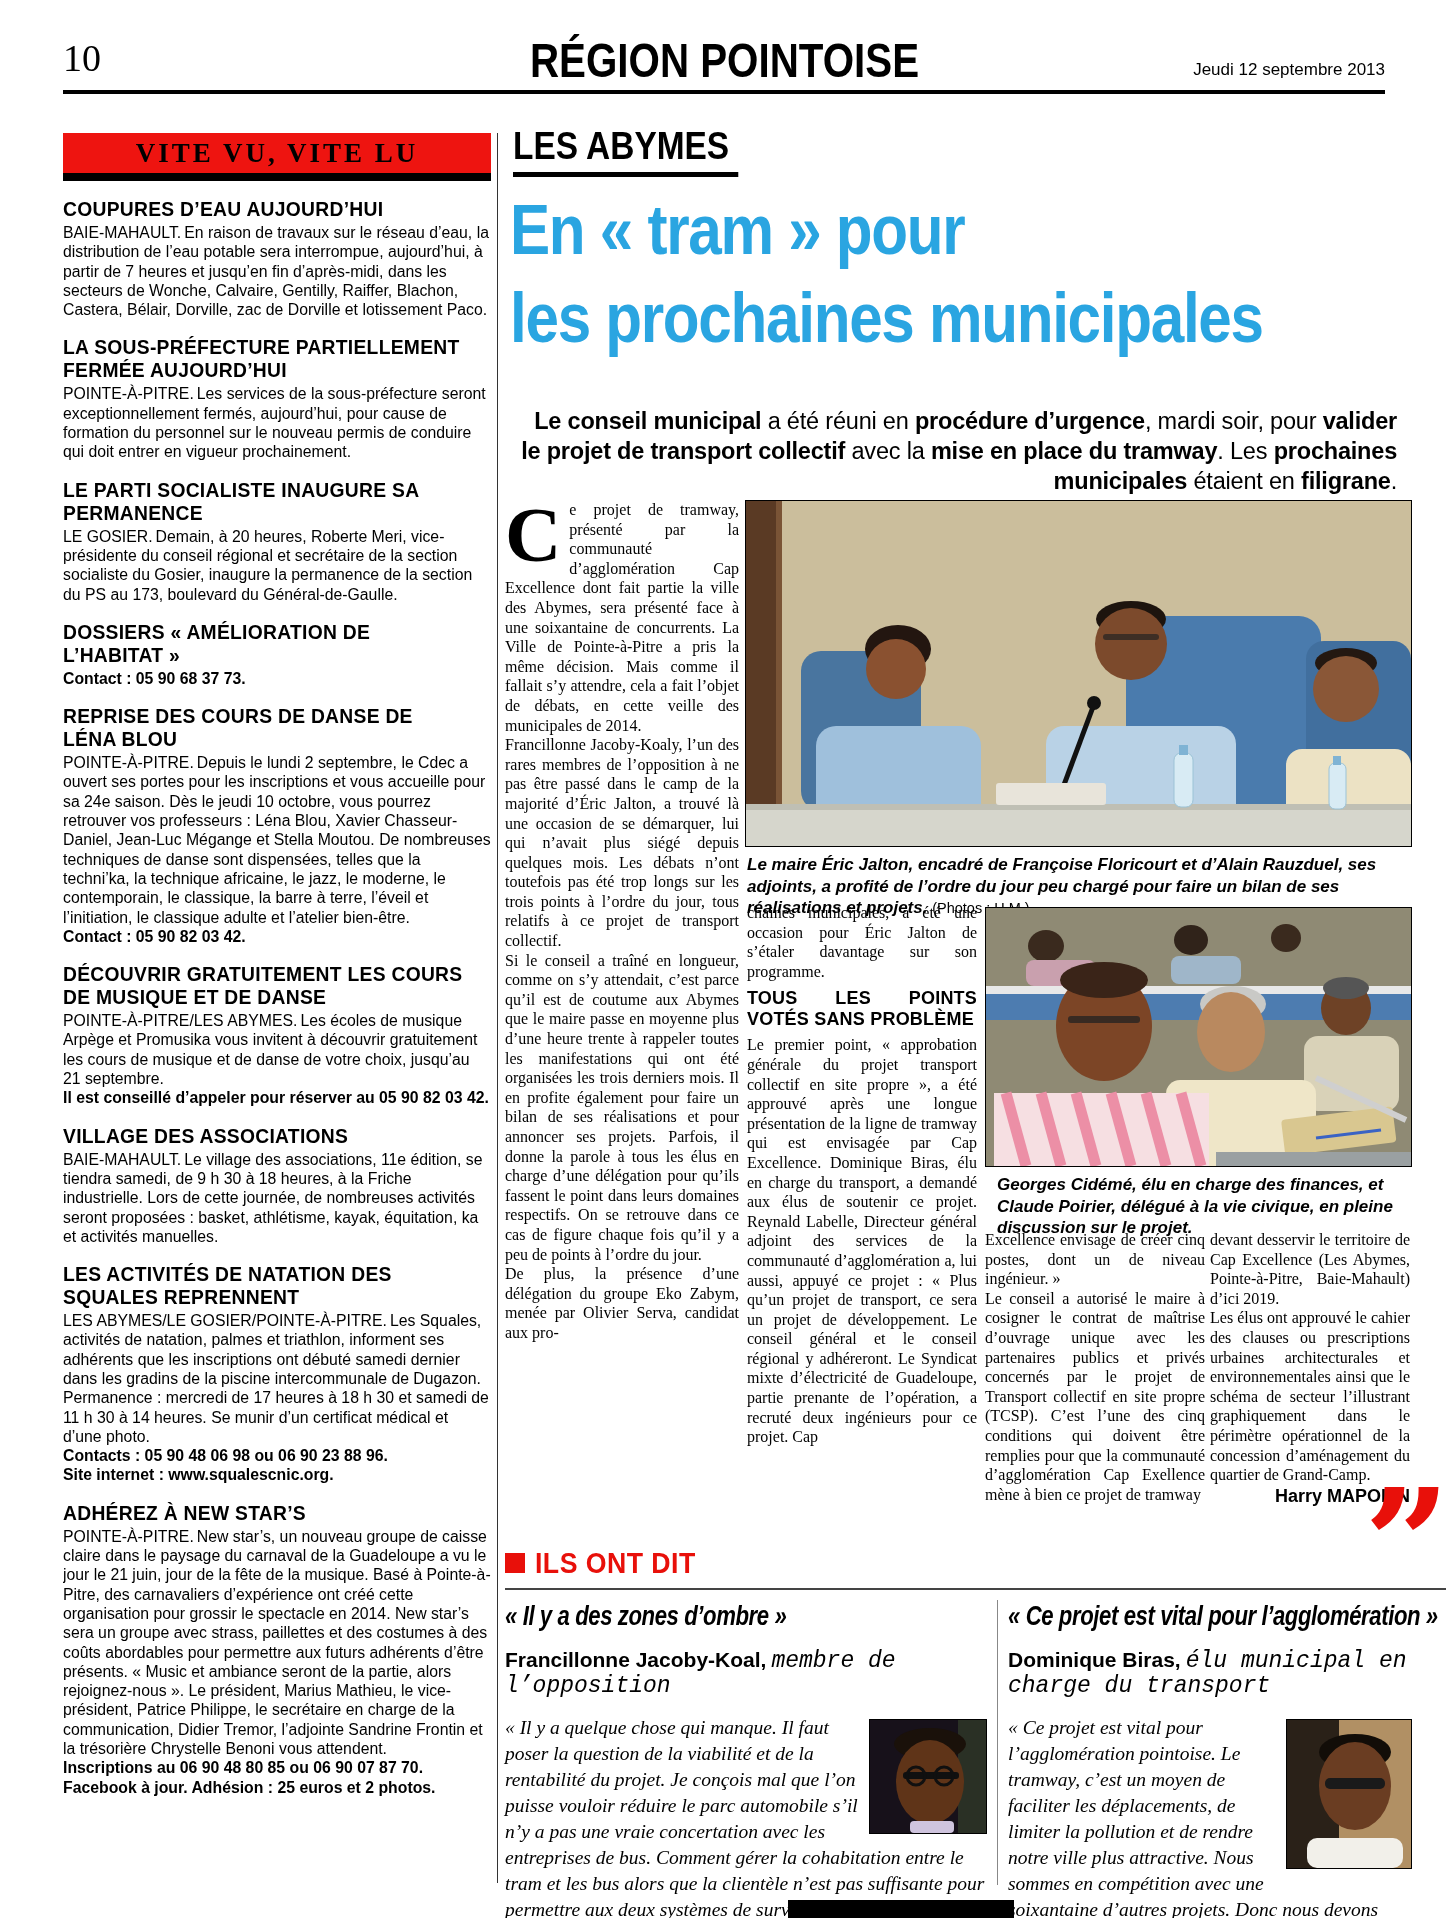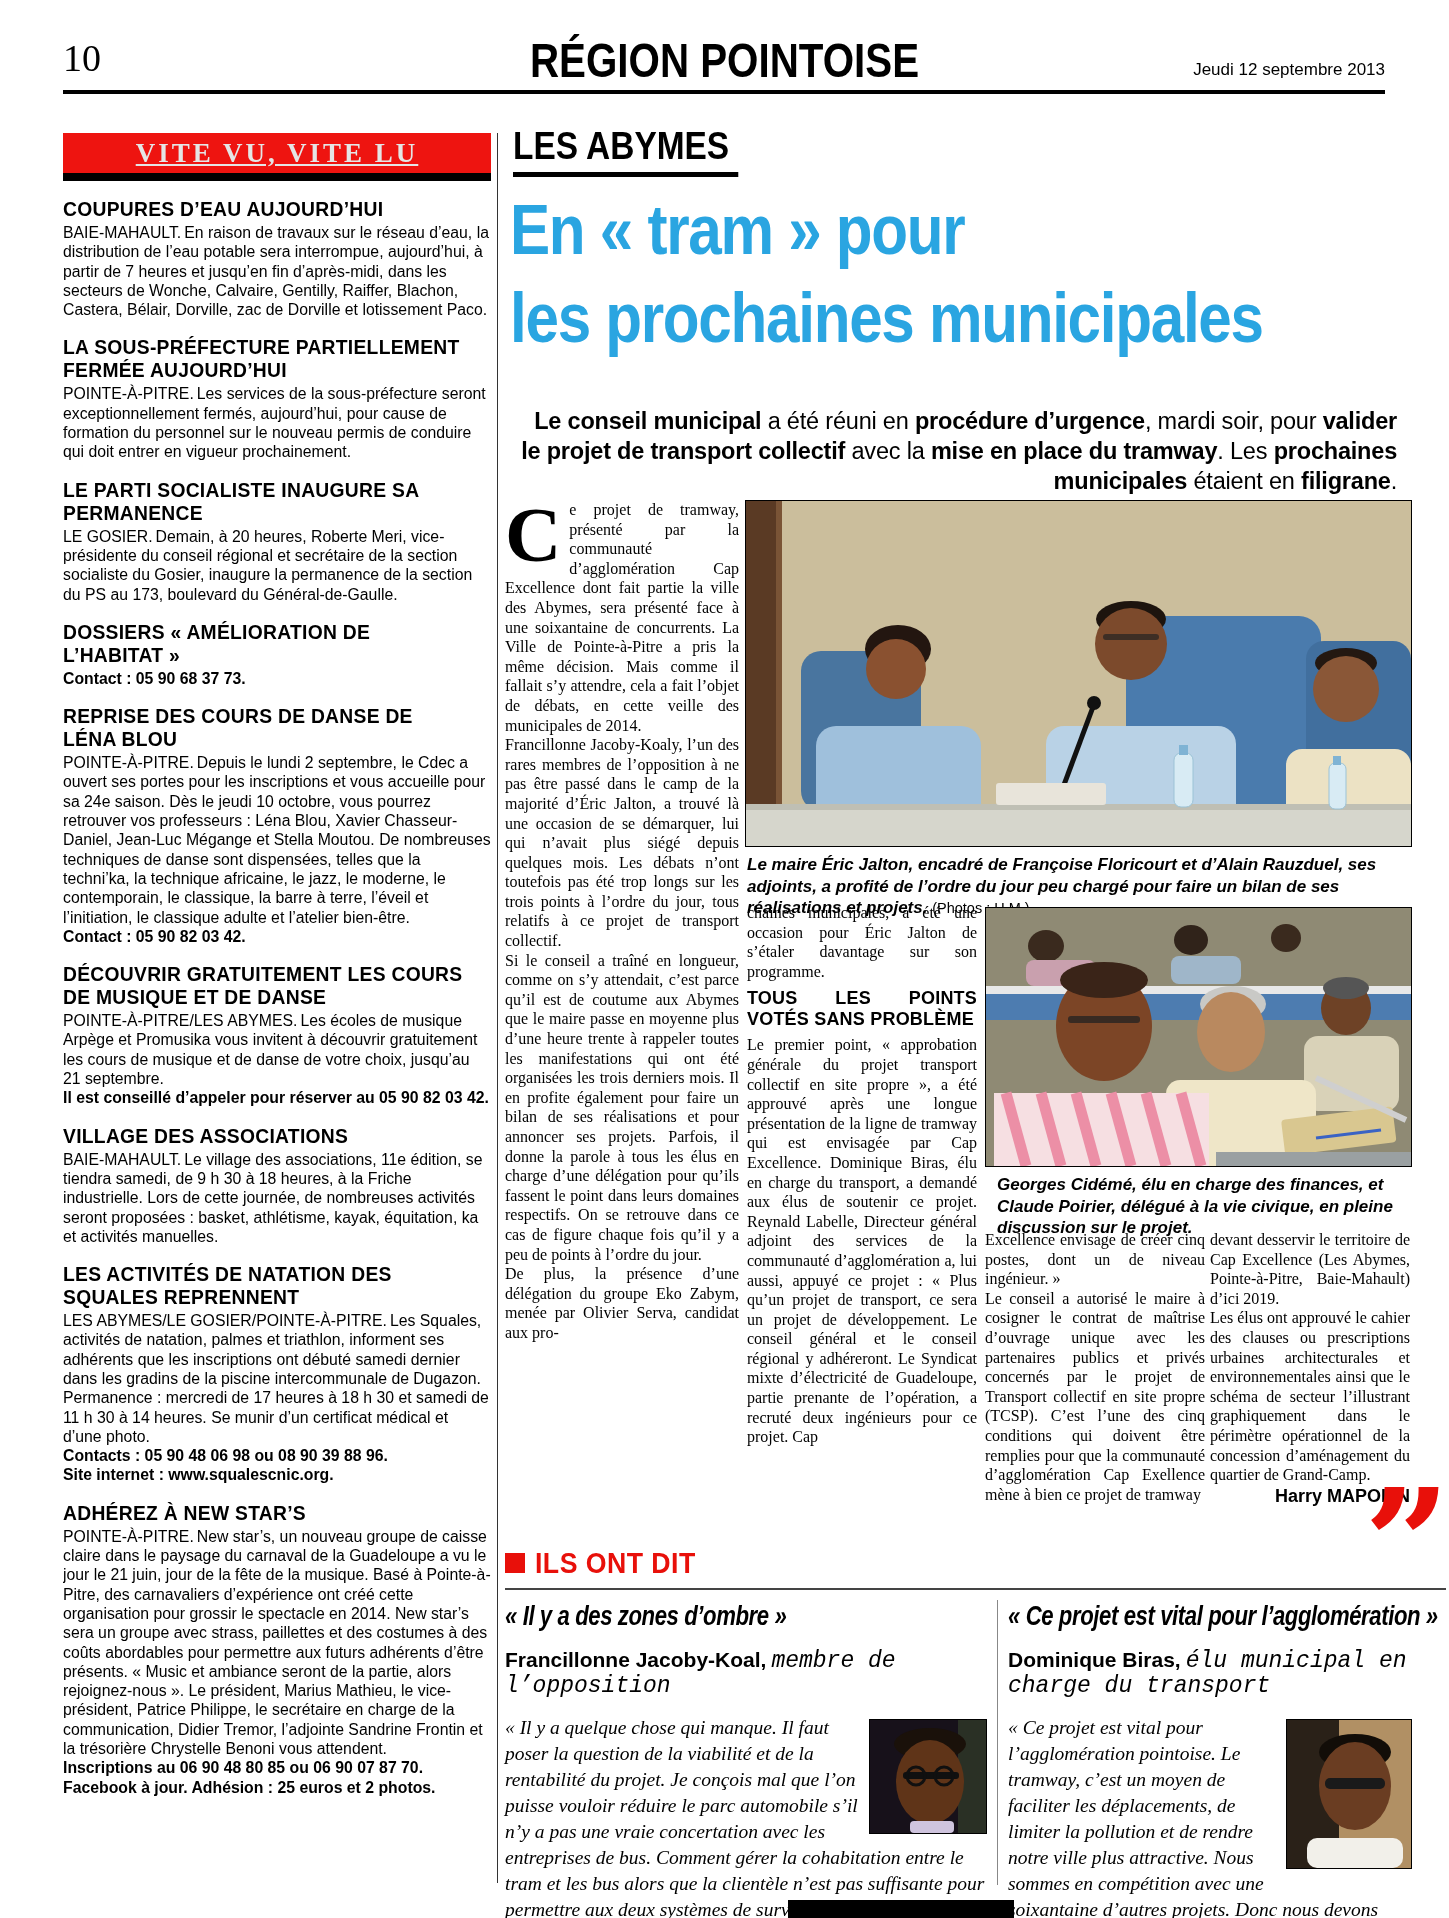--- a/index.html
+++ b/index.html
@@ -11,21 +11,21 @@
   .section-title { position:absolute; left:0; right:0; top:36px; text-align:center;
                    font:900 48px/50px "Liberation Sans",sans-serif; letter-spacing:0;
                    transform:scaleX(.84); }
   .page-date { position:absolute; right:64px; top:60px; font:400 17px "Liberation Sans",sans-serif; }
   .header-rule { position:absolute; left:63px; right:64px; top:90px; height:4px; background:#000; }
 
   
   .left-col { position:absolute; left:63px; top:133px; width:428px; height:1750px; overflow:hidden; }
   .banner { height:40px; background:#ee1410; border-bottom:8px solid #000;
             display:flex; align-items:center; justify-content:center; }
-  .banner span { color:#e5e5e5; font:700 27px "Liberation Serif",serif; letter-spacing:3px;text-decoration:underline; }
+  .banner span { color:#000000; font:700 27px "Liberation Serif",serif; letter-spacing:3px; }
   .brief { margin-top:16px; }
   .brief-title { margin:0 0 3px; font:800 20.5px/23px "Liberation Sans",sans-serif;
                  transform:scaleX(.94); transform-origin:left; letter-spacing:.3px; }
   .brief-body { margin:0; font:400 15.8px/19.3px "Liberation Sans",sans-serif; }
   .brief-loc { font-weight:400; margin-right:3px; }
   .brief-bold { margin:0; font:700 15.8px/19.3px "Liberation Sans",sans-serif; }
 
   .v-divider { position:absolute; left:497px; top:133px; width:1px; height:1750px; background:#333; }
 
   
@@ -131,21 +131,21 @@
     </section>
 
     <section class="brief">
       <h3 class="brief-title">VILLAGE DES ASSOCIATIONS</h3>
       <p class="brief-body"><span class="brief-loc">BAIE-MAHAULT.</span><span>Le village des associations, 11e édition, se tiendra samedi, de 9 h 30 à 18 heures, à la Friche industrielle. Lors de cette journée, de nombreuses activités seront proposées : basket, athlétisme, kayak, équitation, ka et activités manuelles.</span></p>
     </section>
 
     <section class="brief">
       <h3 class="brief-title">LES ACTIVITÉS DE NATATION DES SQUALES REPRENNENT</h3>
       <p class="brief-body"><span class="brief-loc">LES ABYMES/LE GOSIER/POINTE-À-PITRE.</span><span>Les Squales, activités de natation, palmes et triathlon, informent ses adhérents que les inscriptions ont débuté samedi dernier dans les gradins de la piscine intercommunale de Dugazon. Permanence : mercredi de 17 heures à 18 h 30 et samedi de 11 h 30 à 14 heures. Se munir d’un certificat médical et d’une photo.</span></p>
-      <p class="brief-bold">Contacts : 05 90 48 06 98 ou 08 90 39 88 96.</p>
+      <p class="brief-bold">Contacts : 05 90 48 06 98 ou 06 90 23 88 96.</p>
       <p class="brief-bold">Site internet : www.squalescnic.org.</p>
     </section>
 
     <section class="brief">
       <h3 class="brief-title">ADHÉREZ À NEW STAR’S</h3>
       <p class="brief-body"><span class="brief-loc">POINTE-À-PITRE.</span><span>New star’s, un nouveau groupe de caisse claire dans le paysage du carnaval de la Guadeloupe a vu le jour le 21 juin, jour de la fête de la musique. Basé à Pointe-à-Pitre, des carnavaliers d’expérience ont créé cette organisation pour grossir le spectacle en 2014. New star’s sera un groupe avec strass, paillettes et des costumes à des coûts abordables pour permettre aux futurs adhérents d’être présents. « Music et ambiance seront de la partie, alors rejoignez-nous ». Le président, Marius Mathieu, le vice-président, Patrice Philippe, le secrétaire en charge de la communication, Didier Tremor, l’adjointe Sandrine Frontin et la trésorière Chrystelle Benoni vous attendent.</span></p>
       <p class="brief-bold">Inscriptions au 06 90 48 80 85 ou 06 90 07 87 70.</p>
       <p class="brief-bold">Facebook à jour. Adhésion : 25 euros et 2 photos.</p>
     </section>
 

